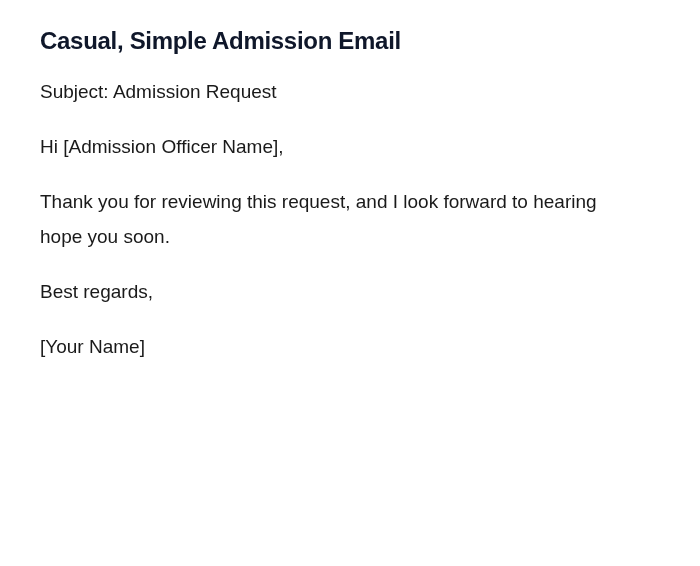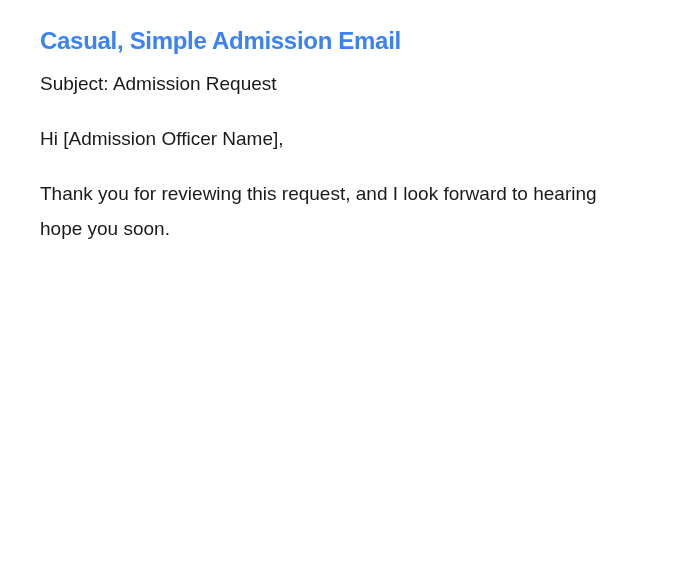--- a/index.html
+++ b/index.html
@@ -19,32 +19,34 @@
       position: absolute;
       left: 40px;
       top: 24px;
       width: 580px;
     }
     .title {
       font-size: 24px;
       font-weight: bold;
       line-height: 34px;
       margin: 0 0 8px 0;
-      color: #3b82f6;
+      color: #0f172a;
       letter-spacing: -0.3px;
     }
     .para {
       font-size: 19px;
       line-height: 35px;
-      margin: 8px 0 20px 0;
+      margin: 16px 0 20px 0;
       color: #1a1a1a;
     }
     .para.subject { margin-bottom: 20px; }
   </style>
 </head>
 <body>
 
 <div class="doc">
   <h1 class="title">Casual, Simple Admission Email</h1>
   <p class="para subject">Subject: Admission Request</p>
   <p class="para">Hi [Admission Officer Name],</p>
   <p class="para">Thank you for reviewing this request, and I look forward to hearing hope you soon.</p>
+  <p class="para">Best regards,</p>
+  <p class="para">[Your Name]</p>
 </div>
 
 </body></html>

